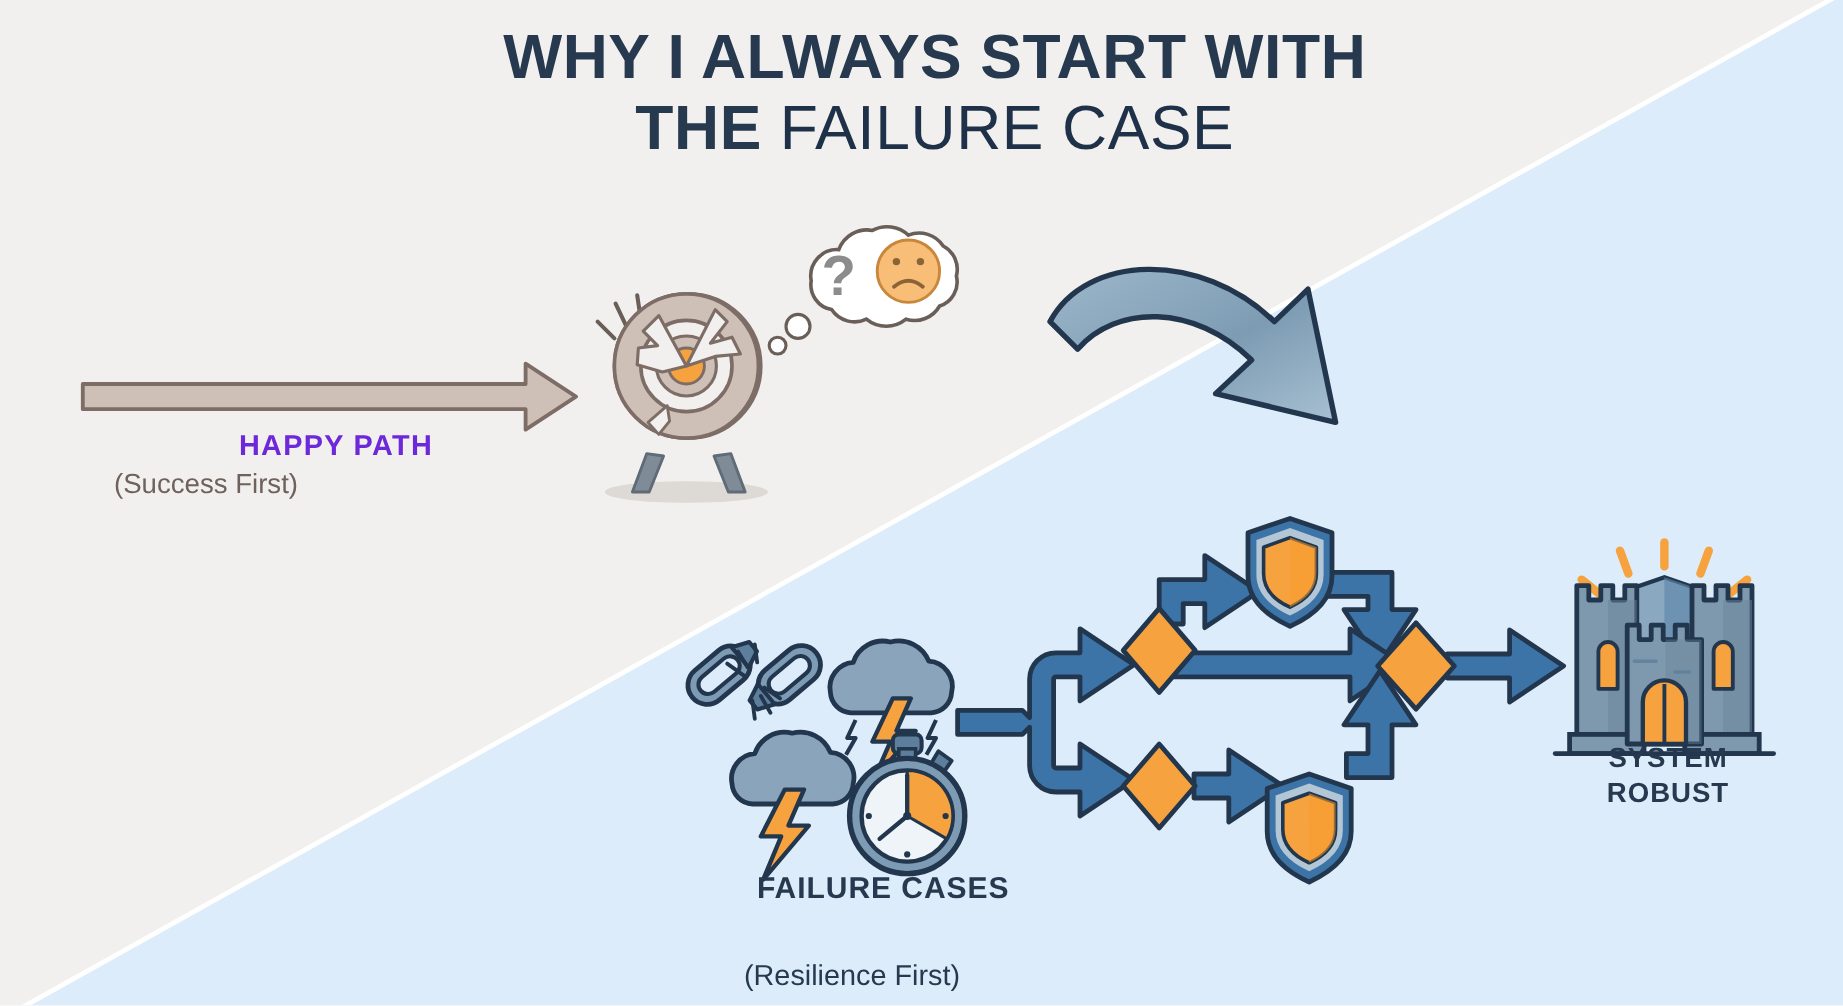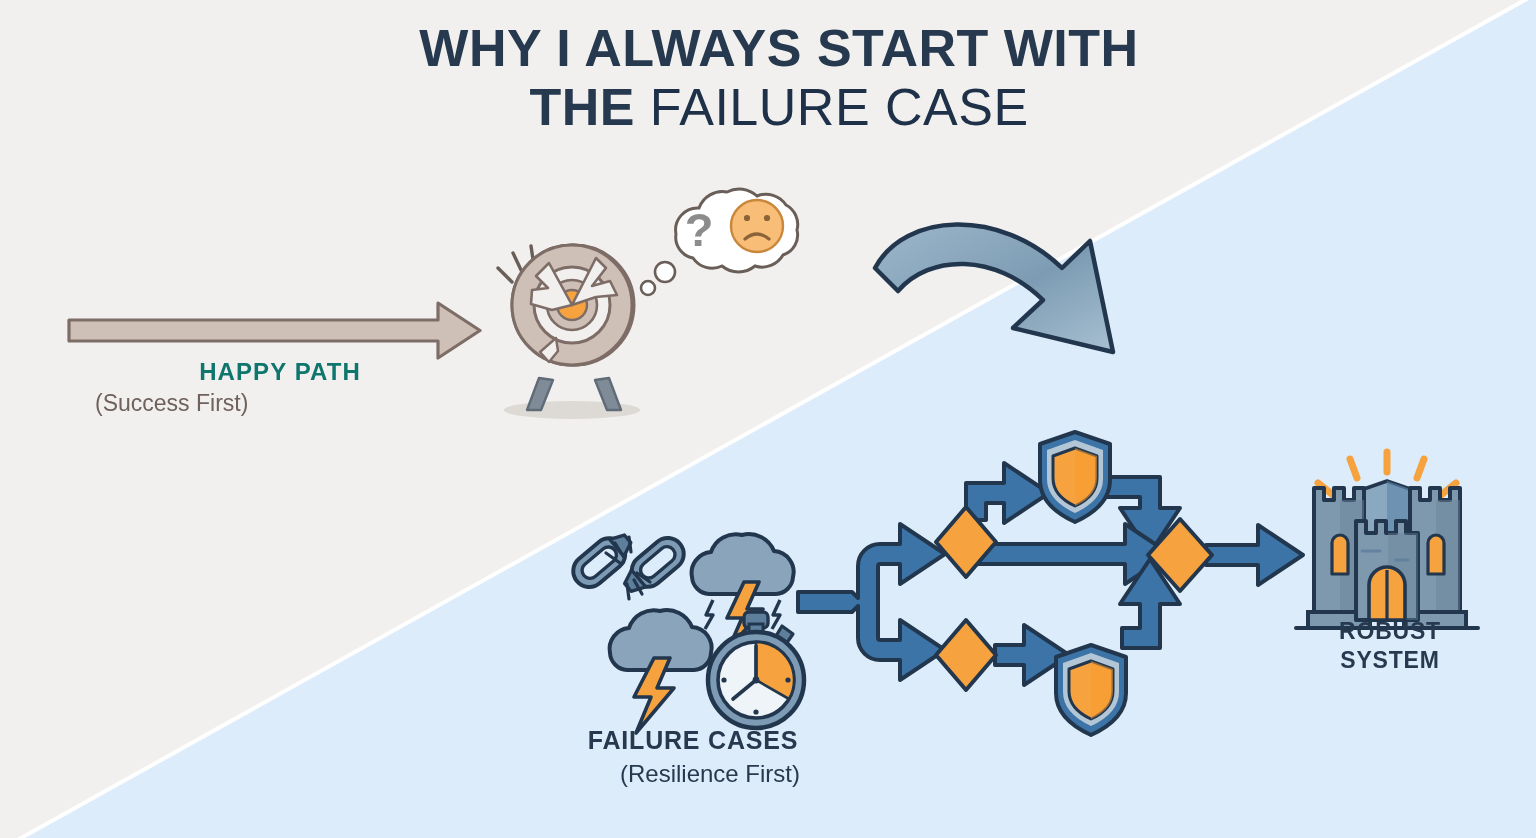--- a/index.html
+++ b/index.html
@@ -64,48 +64,48 @@
   
   #happy-path-label {
     position: absolute;
     left: 95px;
     top: 358px;
     width: 370px;
     text-align: center;
     font-size: 24px;
     font-weight: 800;
     letter-spacing: 1.1px;
-    color: #0f766e;
+    color: #6d28d9;
   }
   #happy-path-sub {
     position: absolute;
     left: 95px;
     top: 390px;
     width: 370px;
     text-align: left;
     font-size: 23px;
     font-weight: 400;
     color: #6f615b;
   }
   
   #failure-label {
     position: absolute;
-    left: 498px;
+    left: 541px;
     top: 726px;
     width: 390px;
     text-align: center;
     font-size: 25px;
     font-weight: 800;
     letter-spacing: 0.8px;
     color: #26394f;
   }
   #failure-sub {
     position: absolute;
     left: 515px;
-    top: 760px;
+    top: 800px;
     width: 390px;
     text-align: center;
     font-size: 24px;
     font-weight: 400;
     color: #26394f;
   }
   
   #robust-label {
     position: absolute;
     left: 1270px;
@@ -412,17 +412,17 @@
       </g>
     </g>
 
     <line x1="1296" y1="628" x2="1478" y2="628" stroke="#22374e" stroke-width="4" stroke-linecap="round"></line>
   </svg>
 
   <div id="failure-label">FAILURE CASES</div>
   <div id="failure-sub">(Resilience First)</div>
 
   <div id="robust-label">
+    <span>SYSTEM</span>
     <span>ROBUST</span>
-    <span>SYSTEM</span>
   </div>
 
 </div>
 
 </body></html>

